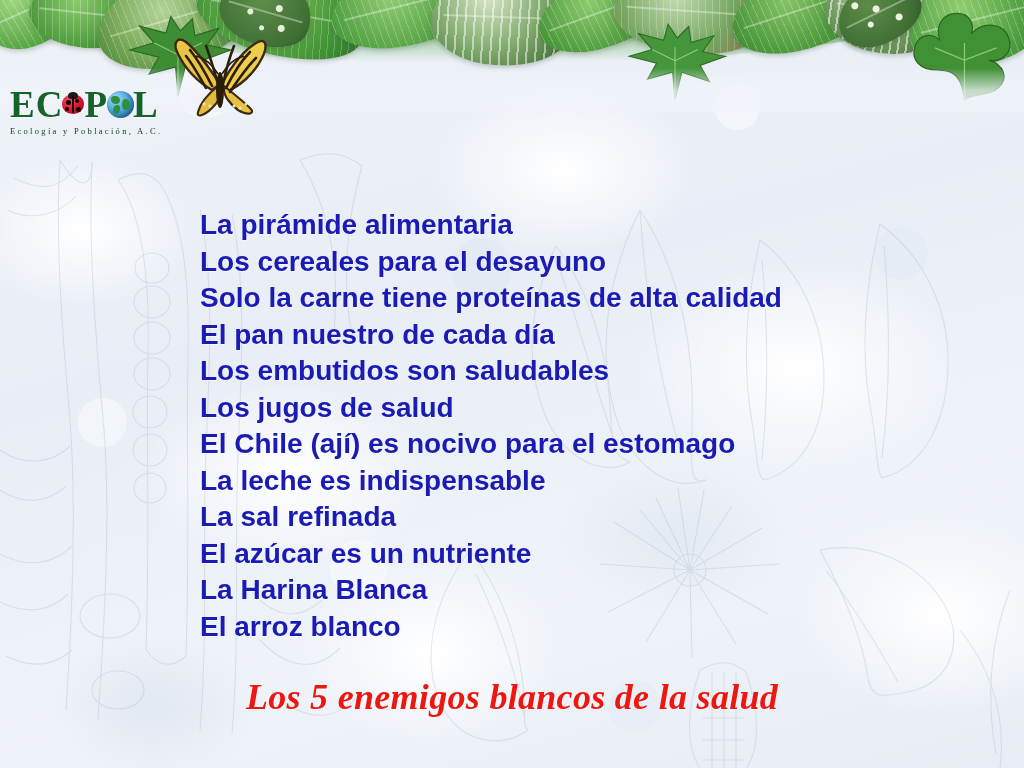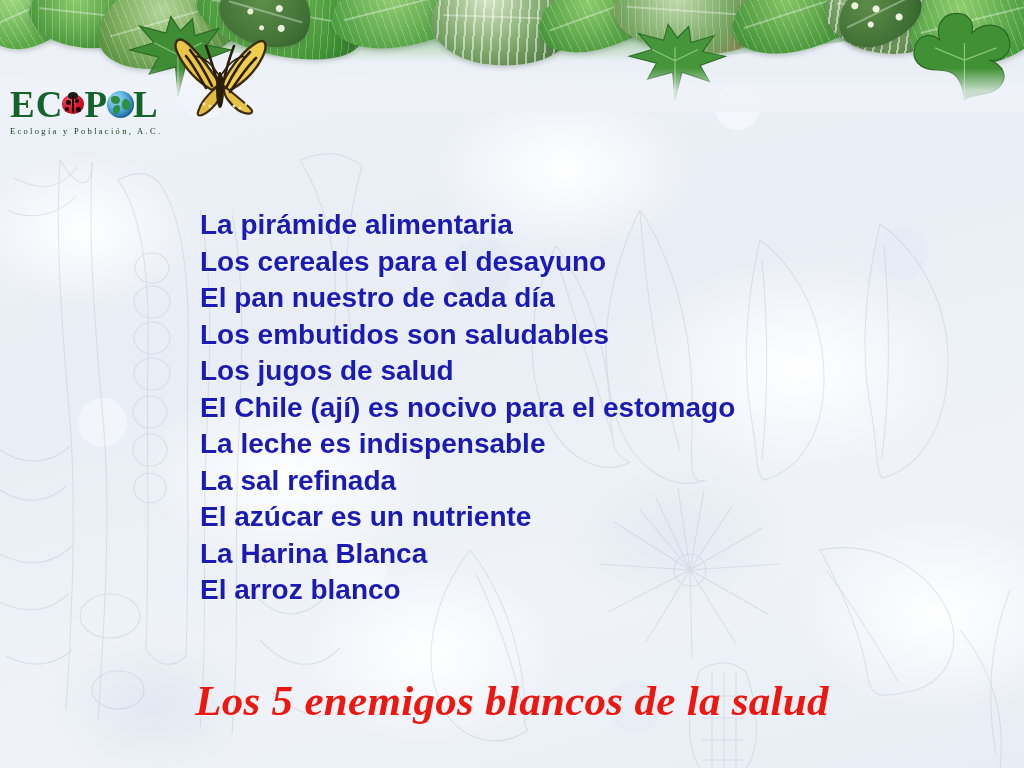--- a/index.html
+++ b/index.html
@@ -128,21 +128,21 @@
     font-size:28px; font-weight:bold; color:#1a1ab4;
     line-height:36.5px; white-space:nowrap;
     text-shadow:.5px .5px .6px rgba(255,255,255,.55);
   }
 
   .footer{
     position:absolute; left:0; right:0; top:676px;
     text-align:center;
     font-family:"Liberation Serif", serif;
     font-weight:bold; font-style:italic;
-    font-size:43px; color:#ee1710;
+    font-size:36px; color:#ee1710;
     letter-spacing:.3px;
     text-shadow:1px 1px 1px rgba(255,255,255,.6);
   }
 </style>
 </head>
 <body>
 
 <div id="slide">
 
   <div class="bg-base"></div>
@@ -397,20 +397,21 @@
       </span>
       <span>L</span>
     </div>
     <div class="logo-tag">Ecología y Población, A.C.</div>
   </div>
 
 
   <div class="list">
     <div class="list-line">La pirámide alimentaria</div>
     <div class="list-line">Los cereales para el desayuno</div>
+    <div class="list-line">Solo la carne tiene proteínas de alta calidad</div>
     <div class="list-line">El pan nuestro de cada día</div>
     <div class="list-line">Los embutidos son saludables</div>
     <div class="list-line">Los jugos de salud</div>
     <div class="list-line">El Chile (ají) es nocivo para el estomago</div>
     <div class="list-line">La leche es indispensable</div>
     <div class="list-line">La sal refinada</div>
     <div class="list-line">El azúcar es un nutriente</div>
     <div class="list-line">La Harina Blanca</div>
     <div class="list-line">El arroz blanco</div>
   </div>

